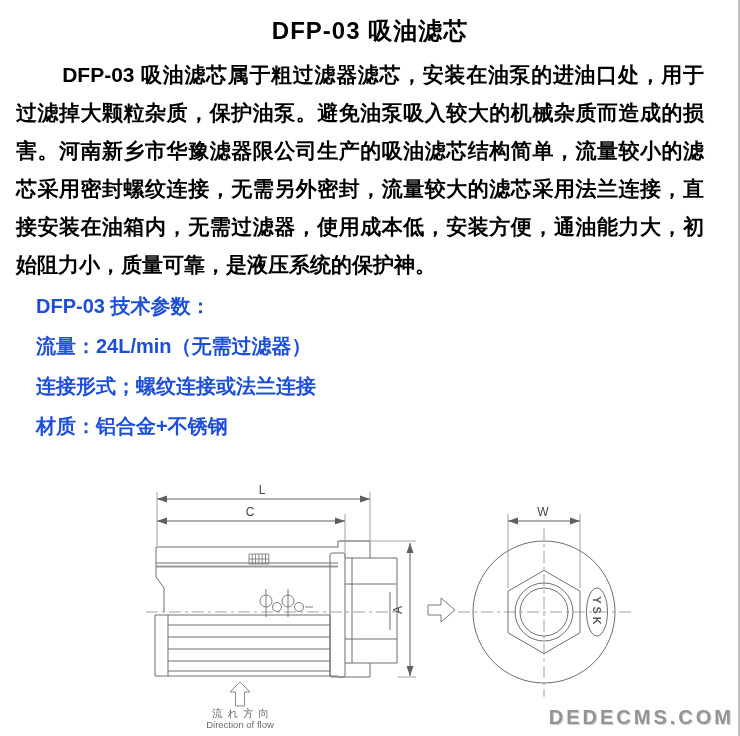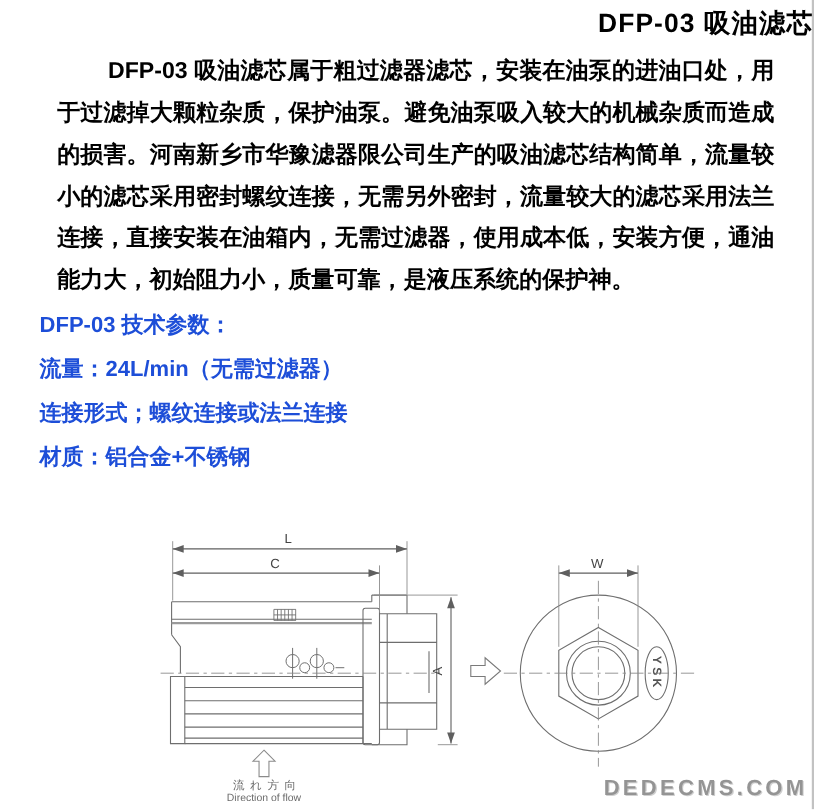--- a/index.html
+++ b/index.html
@@ -6,25 +6,25 @@
   .page {
     position:relative; width:740px; height:736px; background:#ffffff;
     font-family:"Liberation Sans","DejaVu Sans",sans-serif; color:#000;
     overflow:hidden;
   }
   .right-edge {
     position:absolute; top:0; right:0; width:2px; height:100%;
     background:#c2c2c2;
   }
   .doc-title {
-    margin:0; padding-top:5px; text-align:right;
+    margin:0; padding-top:15px; text-align:center;
     font-size:24px; font-weight:bold; letter-spacing:1px; color:#000;
   }
   .intro {
-    margin:9px 36px 0 52px;
+    margin:9px 36px 0 16px;
     font-size:21px; font-weight:bold; line-height:38px;
     text-align:justify; text-indent:2.2em; color:#000;
   }
   .specs { margin:2px 36px 0 36px; }
   .specs-heading, .spec-line {
     font-size:20px; font-weight:bold; line-height:40px; color:#1d4ed8;
     white-space:nowrap;
   }
   .drawing-svg { position:absolute; left:0; top:483px; }
   .watermark {

